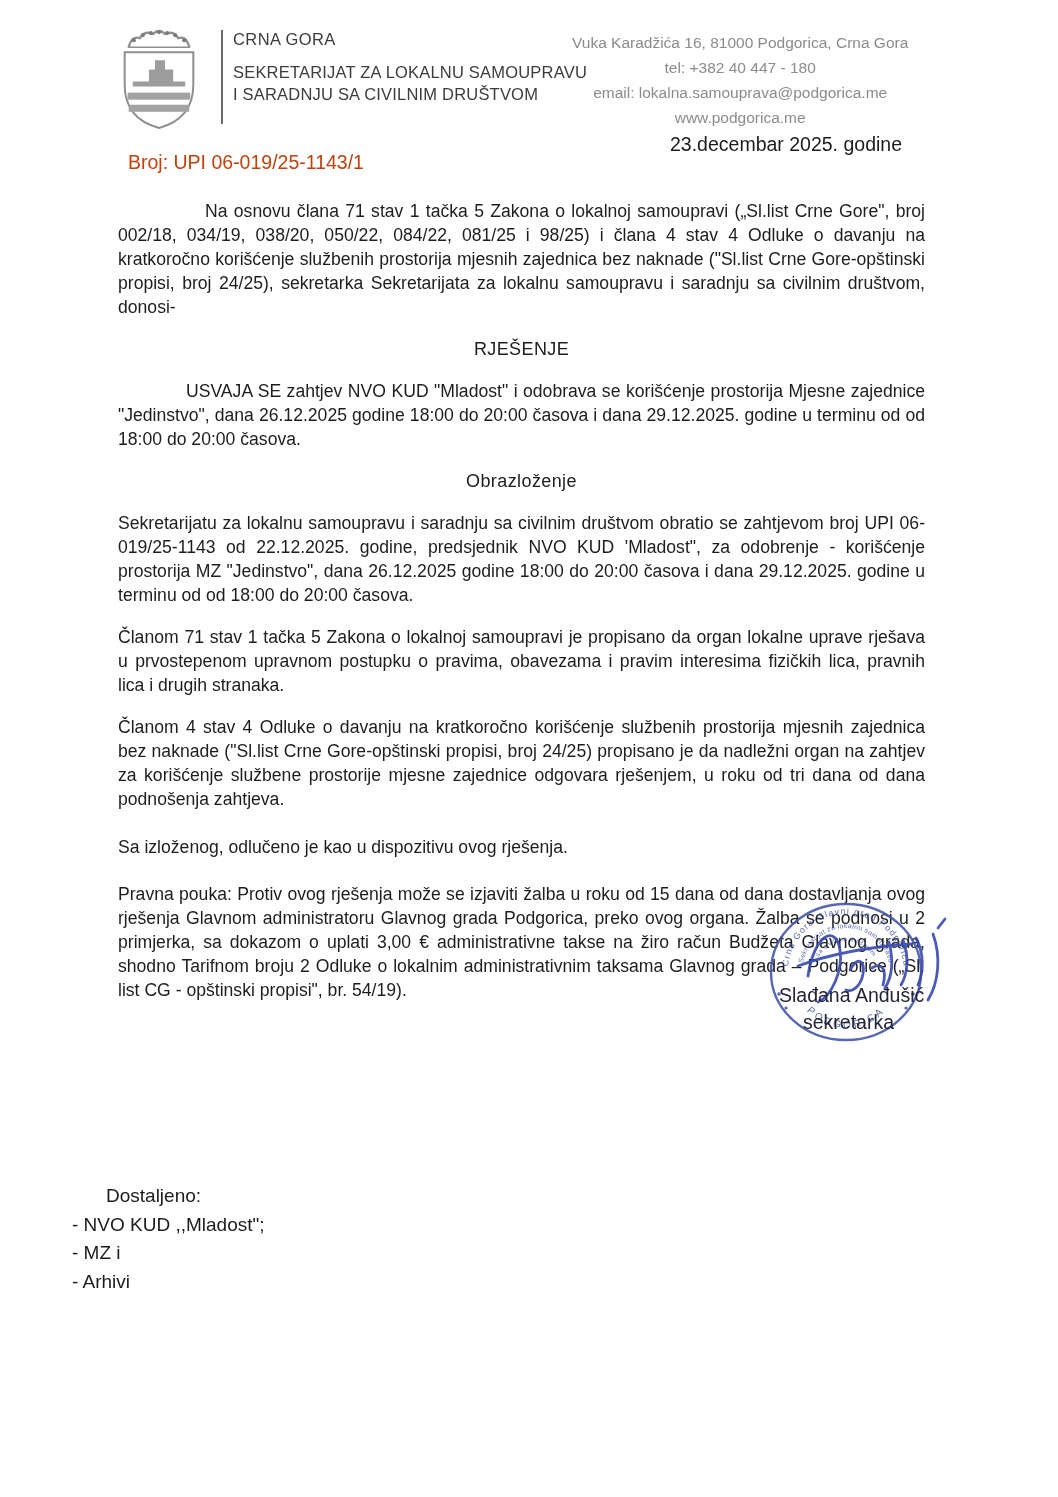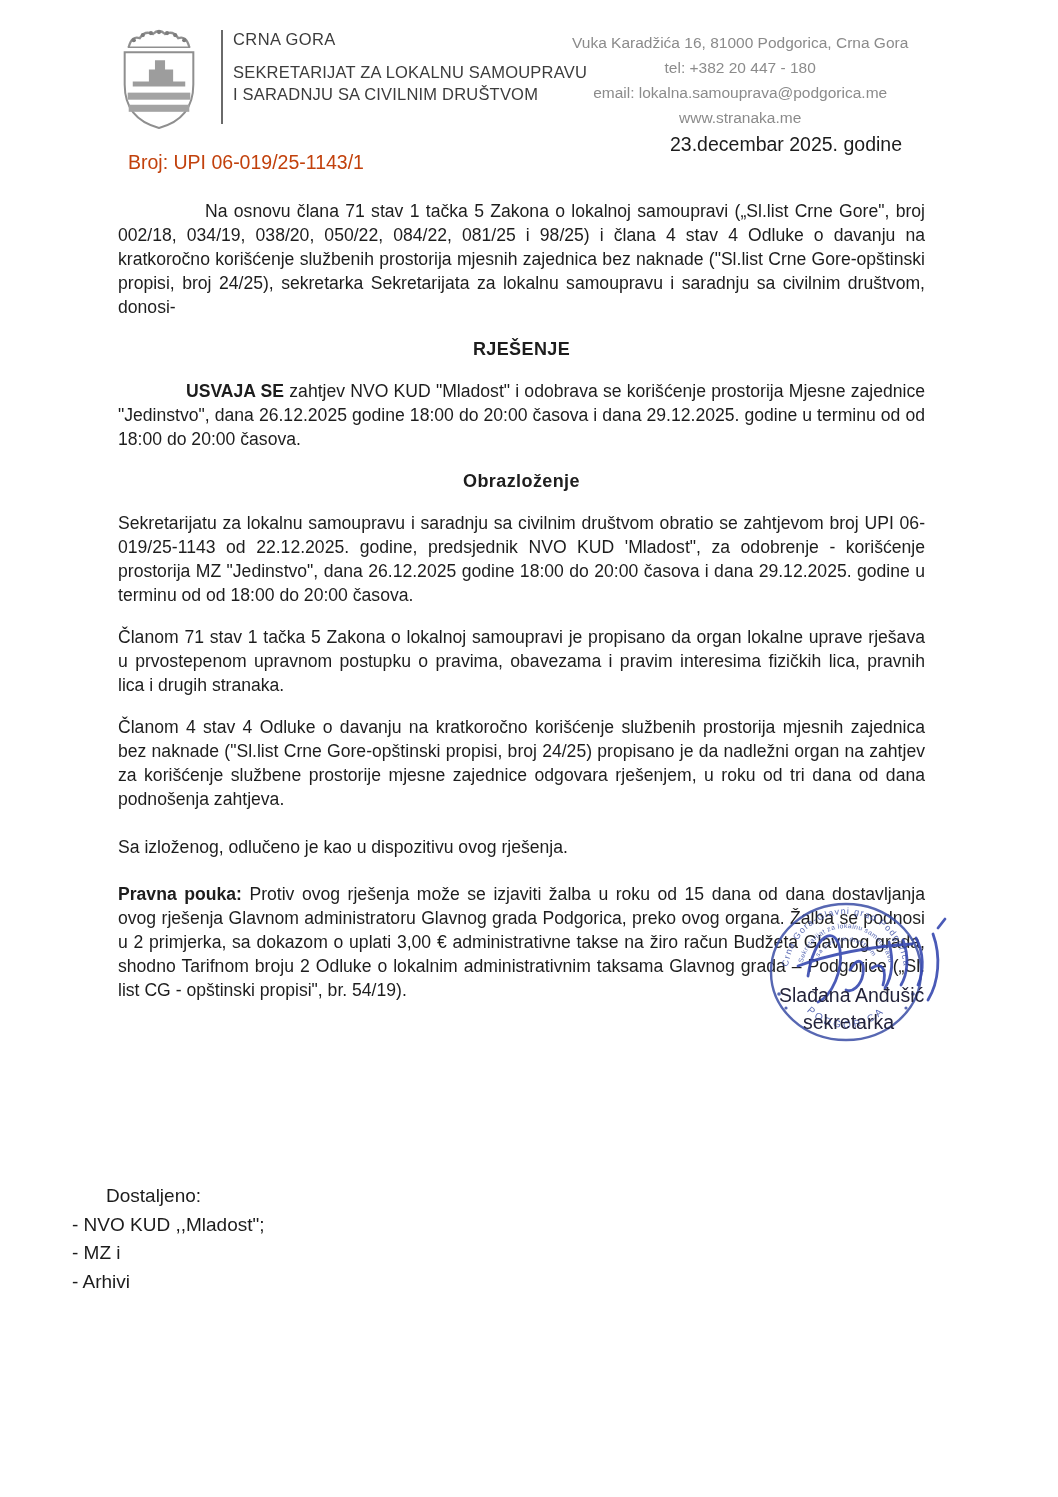--- a/index.html
+++ b/index.html
@@ -17,27 +17,27 @@
   .contact-block{position:absolute;left:572px;top:30px;color:#8b8b8b;font-size:15.5px;line-height:25px;text-align:center;}
   .broj{position:absolute;left:100px;top:151px;font-size:19.5px;color:#c2410c;margin-left:28px;}
   .doc-date{position:absolute;left:670px;top:133px;font-size:19.5px;color:#1c1c1c;}
   
   .content{
     position:absolute;left:100px;top:181px;width:843px;
     font-size:17.6px;line-height:24px;text-align:justify;color:#1d1d1d;
   }
   .content p{margin:18px;}
   .p-intro{text-indent:87px;}
-  .h-center{text-align:center;font-weight:bold;font-size:18px;letter-spacing:.4px;}
+  .h-center{text-align:center;font-weight:normal;font-size:18px;letter-spacing:.4px;}
   .h-rjesenje{margin:21px 0 21px;}
   .h-obraz{margin:21px 0 23px;}
   .p-decision{text-indent:68px;}
   .p-closing{margin-top:24px !important;}
   .p-legal{margin-top:23px !important;}
-  .b{font-weight:bold;}
+  .b{font-weight:normal;}
   
   .stamp-svg{position:absolute;left:746px;top:898px;width:200px;height:150px;}
   .sig-svg{position:absolute;left:790px;top:912px;width:160px;height:112px;}
   .sig-name{position:absolute;left:779px;top:984px;font-size:19.5px;color:#23233a;text-align:center;}
   .sig-title{position:absolute;left:803px;top:1011px;font-size:19.5px;color:#23233a;}
   
   .footer{position:absolute;left:72px;top:1182px;font-size:19px;line-height:28.5px;color:#1c1c1c;}
   .footer .lbl{margin-left:34px;}
 </style>
 </head>
@@ -64,23 +64,23 @@
   <div class="hdr-divider"></div>
 
   <div class="org-block">
     <div class="org-l1">CRNA GORA</div>
     <div class="org-l3">SEKRETARIJAT ZA LOKALNU SAMOUPRAVU</div>
     <div class="org-l4">I SARADNJU SA CIVILNIM DRUŠTVOM</div>
   </div>
 
   <div class="contact-block">
     <div>Vuka Karadžića 16, 81000 Podgorica, Crna Gora</div>
-    <div>tel: +382 20 447 - 180</div>
+    <div>tel: +382 40 447 - 180</div>
     <div>email: lokalna.samouprava@podgorica.me</div>
-    <div>www.stranaka.me</div>
+    <div>www.podgorica.me</div>
   </div>
 
   <div class="broj">Broj: UPI 06-019/25-1143/1</div>
   <div class="doc-date">23.decembar 2025. godine</div>
 
   <div class="content">
     <p class="p-intro">Na osnovu člana 71 stav 1 tačka 5 Zakona o lokalnoj samoupravi („Sl.list Crne Gore", broj  002/18, 034/19, 038/20, 050/22, 084/22, 081/25 i 98/25) i člana 4 stav 4  Odluke o davanju na kratkoročno korišćenje službenih prostorija mjesnih zajednica bez naknade ("Sl.list Crne Gore-opštinski propisi, broj 24/25), sekretarka Sekretarijata za lokalnu samoupravu i saradnju sa civilnim društvom, donosi-</p>
 
     <p class="h-center h-rjesenje">RJEŠENJE</p>
 

